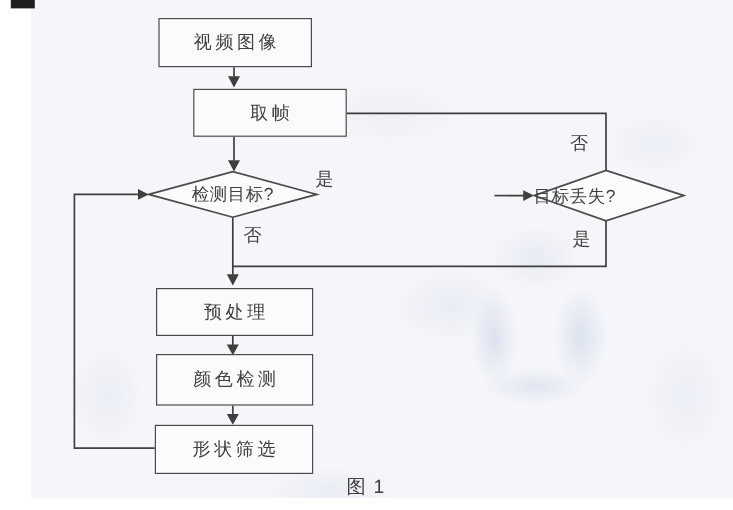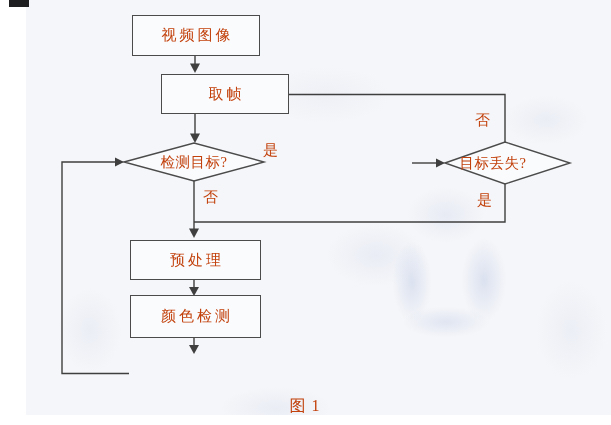--- a/index.html
+++ b/index.html
@@ -1,19 +1,19 @@
 <!DOCTYPE html>
 <html><head>
 <meta charset="utf-8">
 <style>
   html,body { margin:0; padding:0; background:#ffffff; }
   #root {
     position:relative; width:611px; height:415px; overflow:hidden;
-    background:#ffffff; color:#c2410c;
-    font-family:Liberation Serif, serif;
+    background:#ffffff; color:#404040;
+    font-family:Liberation Sans, sans-serif;
   }
   .scan {
     position:absolute; left:26px; top:0; width:585px; height:425px;
     background-color:#f5f6f9;
     background-image:
       radial-gradient(ellipse 28px 58px at 386px 282px, rgba(198,208,232,0.55), transparent 70%),
       radial-gradient(ellipse 32px 60px at 458px 280px, rgba(198,208,232,0.55), transparent 70%),
       radial-gradient(ellipse 62px 22px at 420px 322px, rgba(198,208,232,0.45), transparent 70%),
       radial-gradient(ellipse 55px 40px at 420px 215px, rgba(205,213,234,0.35), transparent 70%),
       radial-gradient(ellipse 70px 45px at 350px 255px, rgba(205,213,234,0.30), transparent 70%),
@@ -83,24 +83,25 @@
 
   <div class="node" style="left:132px; top:15px;  width:126px; height:39px;">视频图像</div>
 
   <div class="node" style="left:132px; top:74px;  width:126px; height:38px;margin-left:29px;">取帧</div>
 
 
   <div class="node" style="left:130px; top:240px; width:129px; height:38px;">预处理</div>
 
   <div class="node" style="left:130px; top:295px; width:129px; height:41px;">颜色检测</div>
 
+  <div class="node" style="left:129px; top:354px; width:130px; height:39px;">形状筛选</div>
 
   <div class="dtext" style="left:134px; top:151px; width:120px; height:22px;">检测目标?</div>
 
-  <div class="dtext" style="left:443px; top:152px; width:100px; height:22px;">目标丢失?</div>
+  <div class="dtext" style="left:429px; top:152px; width:100px; height:22px;">目标丢失?</div>
 
   <div class="blabel" style="left:263px; top:141px;">是</div>
 
   <div class="blabel" style="left:203px; top:188px;">否</div>
 
   <div class="blabel" style="left:475px; top:111px;">否</div>
 
   <div class="blabel" style="left:477px; top:191px;">是</div>
 
   <div class="caption">

